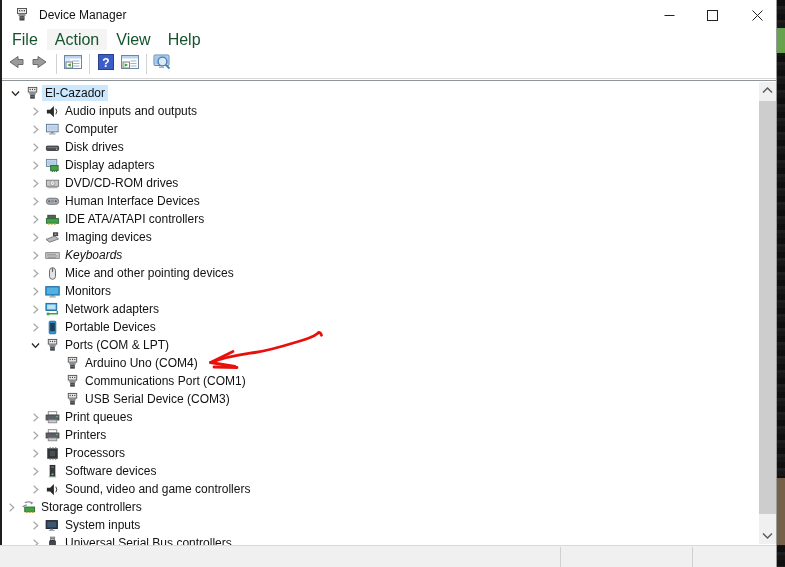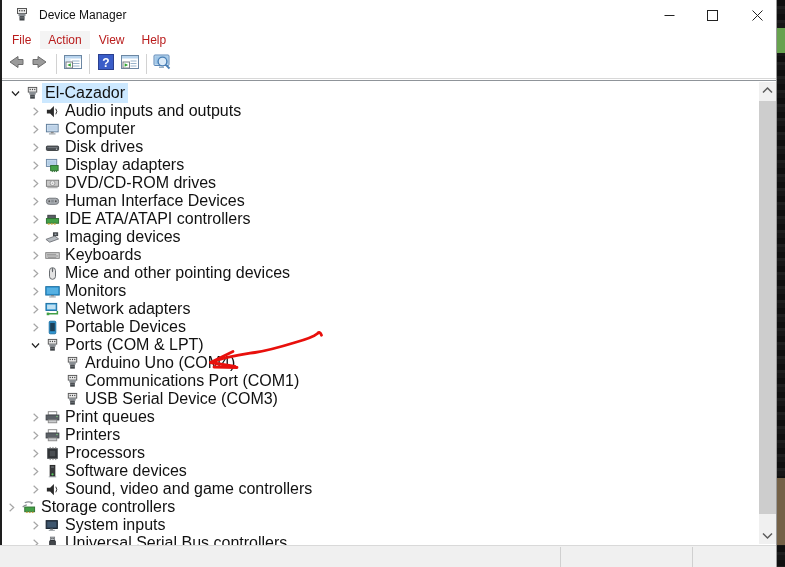--- a/index.html
+++ b/index.html
@@ -8,36 +8,36 @@
   
   .window{position:absolute;left:0;top:0;width:777px;height:567px;background:#fff;}
   .left-border{position:absolute;left:0;top:0;width:2px;height:545px;background:#1e1e1e;}
   .right-border{position:absolute;left:776px;top:0;width:1px;height:567px;background:#9a9a9a;}
   .titlebar{position:absolute;left:2px;top:0;width:774px;height:30px;background:#fff;}
   .app-icon{position:absolute;left:12px;top:7px;width:16px;height:16px;}
   .window-title{position:absolute;left:37px;top:8px;font-size:12px;color:#111;}
   .winbtn{position:absolute;top:0;width:34px;height:30px;display:flex;align-items:center;justify-content:center;}
   .winbtn.min{left:650px}.winbtn.max{left:693px}.winbtn.close{left:738px}
   .menubar{position:absolute;left:2px;top:30px;width:774px;height:20px;background:#fff;display:flex;align-items:center;}
-  .menu-item{font-size:12px;color:#b91c1c;padding:2px 8px;margin-left:1px;}
+  .menu-item{font-size:16px;color:#14532d;padding:2px 8px;margin-left:1px;}
   .menu-item:first-child{margin-left:2px;}
   .menu-item.subtle{background:#f4f4f4;}
   .toolbar{position:absolute;left:2px;top:50px;width:774px;height:28px;background:#fff;
            border-bottom:1px solid #d8d8d8;display:flex;align-items:center;}
   .tbtn{width:22px;height:22px;display:flex;align-items:center;justify-content:center;margin:0 1px;}
   .tbtn:first-child{margin-left:3px;}
   .tsep{width:1px;height:20px;background:#d2d2d2;margin:0 4px;}
   
   .tree-panel{position:absolute;left:2px;top:80px;width:775px;height:465px;background:#fff;
               border-top:1px solid #8f9499;overflow:hidden;}
   .device-tree{position:absolute;left:0;top:3px;width:757px;}
   .tree-row{height:18px;display:flex;align-items:center;white-space:nowrap;}
   .chevron{width:18px;height:14px;display:inline-flex;align-items:center;justify-content:center;flex:none;}
   .node-icon{width:16px;height:15px;display:inline-flex;align-items:center;justify-content:center;flex:none;margin-right:2px;}
-  .node-label{font-size:16px;color:#111;padding:1px 3px;}
+  .node-label{font-size:12px;color:#111;padding:1px 3px;}
   .node-label.hl{background:#cce8ff;}
   
   .scrollbar{position:absolute;top:1px;right:1px;width:17px;height:462px;background:#f0f0f0;}
   .scroll-btn{position:absolute;left:0;width:17px;height:17px;display:flex;align-items:center;justify-content:center;}
   .scroll-btn.up{top:0}.scroll-btn.down{bottom:0}
   .scroll-thumb{position:absolute;left:0;top:19px;width:17px;height:413px;background:#cdcdcd;}
   
   .statusbar{position:absolute;left:0;top:545px;width:777px;height:22px;background:#f0f0f0;border-top:1px solid #d9d9d9;}
   .status-div{position:absolute;top:1px;width:1px;height:20px;background:#d0d0d0;}
   
@@ -291,21 +291,21 @@
             </span>
             <span class="node-icon">
               <svg width="15" height="15" viewBox="0 0 16 16">
                 <polygon points="1,10 10.5,6.5 14.5,9.5 5,13" fill="#b7bcc1" stroke="#75797e"></polygon>
                 <rect x="9" y="3" width="4.5" height="3" fill="#5a5f64" stroke="#3b3f43"></rect>
                 <circle cx="11.2" cy="4.5" r="0.9" fill="#9aa0a5"></circle>
               </svg>
             </span>
             <span class="node-label">Imaging devices</span>
           </div>
-          <div class="tree-row" style="padding-left: 24px;">
+          <div class="tree-row" style="padding-left: 24px; font-style: italic;">
             <span class="chevron">
               <svg width="13" height="13" viewBox="0 0 14 14">
                 <polyline points="5,3 9.4,7 5,11" fill="none" stroke="#a6a6a6" stroke-width="1.3"></polyline>
               </svg>
             </span>
             <span class="node-icon">
               <svg width="15" height="15" viewBox="0 0 16 16">
                 <rect x="0.8" y="5" width="14.4" height="6" fill="#d9d9d9" stroke="#7a7a7a"></rect>
                 <rect x="2" y="6.2" width="10" height="1" fill="#8a8a8a"></rect>
                 <rect x="2" y="8" width="12" height="1" fill="#8a8a8a"></rect>

